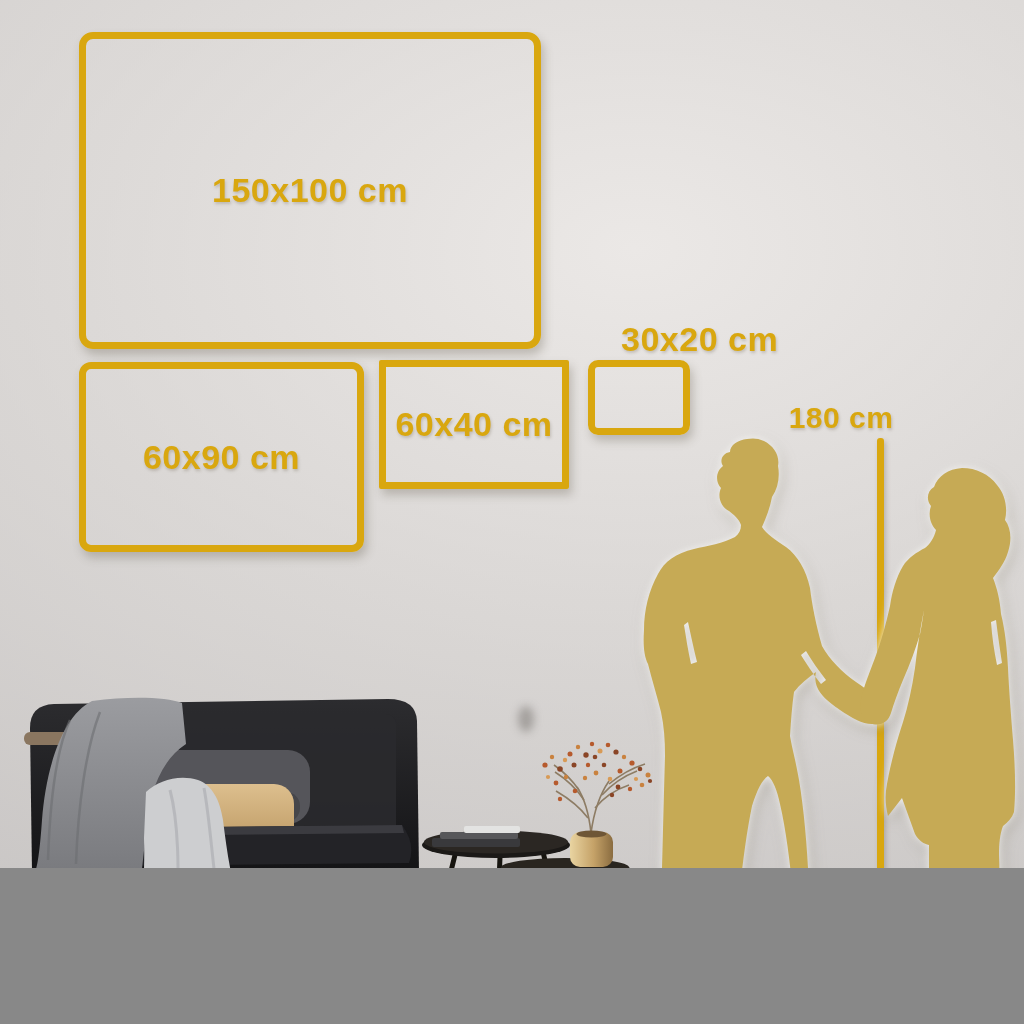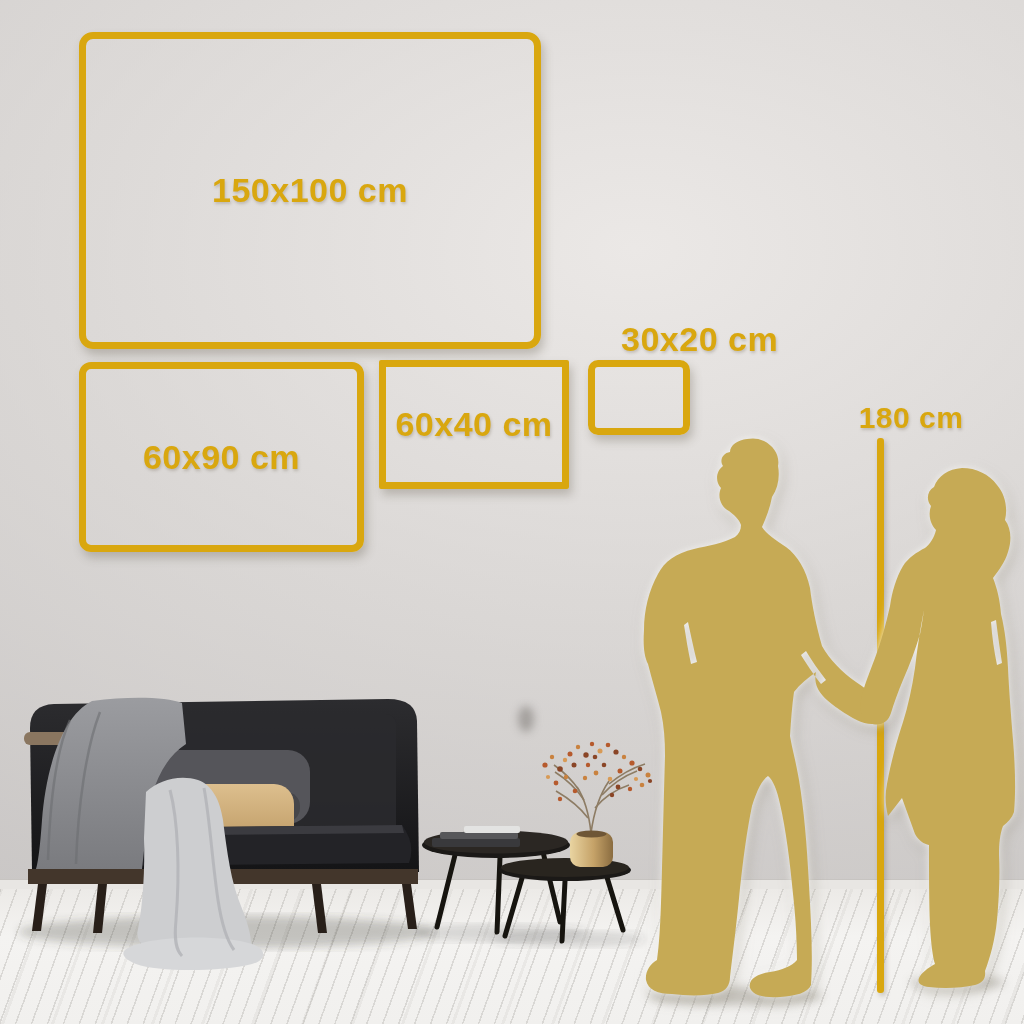--- a/index.html
+++ b/index.html
@@ -1,21 +1,21 @@
 <!DOCTYPE html>
 <html style="--accent: #D9A70F; --silhouette: #C6AA55;"><head>
 <meta charset="utf-8">
 <style>
   :root{
     --accent:#D9A70F;
     --silhouette:#C6AA55;
   }
   html,body{margin:0;padding:0;background:#888;}
   .scene{
-    position:relative;width:1024px;height:1024px;overflow:hidden;
+    position:relative;width:1024px;height:868px;overflow:hidden;
     font-family:"Liberation Sans","DejaVu Sans",sans-serif;
   }
   
   .wall{
     position:absolute;left:0;top:0;width:1024px;height:889px;
     background:
       radial-gradient(130% 95% at 62% 28%, rgba(236,233,231,.95) 0%, rgba(220,217,215,.6) 45%, rgba(198,195,194,.9) 100%),
       linear-gradient(180deg,#dbd8d6 0%,#d7d4d2 70%,#cfccca 100%);
   }
   .wall-smudge{
@@ -48,21 +48,21 @@
   .f3{left:79px;top:362px;width:285px;height:190px;border-radius:12px;text-align:right;}
   .f4{left:379px;top:360px;width:190px;height:129px;border-radius:2px;align-items:center;}
   .f5{left:588px;top:360px;width:102px;height:75px;border-radius:10px;}
   .label-30x20{
     position:absolute;left:621px;top:320px;
     color:var(--accent);font-weight:700;font-size:34px;letter-spacing:.5px;white-space:nowrap;
     text-shadow:1px 2px 3px rgba(90,80,60,.25);
   }
   
   .label-180{
-    position:absolute;left:911px;top:401px;transform:translateX(-50%);
+    position:absolute;left:841px;top:401px;transform:translateX(-50%);
     color:var(--accent);font-weight:700;font-size:30px;letter-spacing:.5px;white-space:nowrap;
     text-shadow:1px 2px 3px rgba(90,80,60,.25);
   }
   .ruler-line{
     position:absolute;left:877px;top:438px;width:7px;height:555px;border-radius:3px;
     background:var(--accent);box-shadow:2px 3px 5px rgba(95,88,72,.30);
   }
   
   .sofa-svg{position:absolute;left:10px;top:690px;}
   .tables-svg{position:absolute;left:415px;top:735px;}

